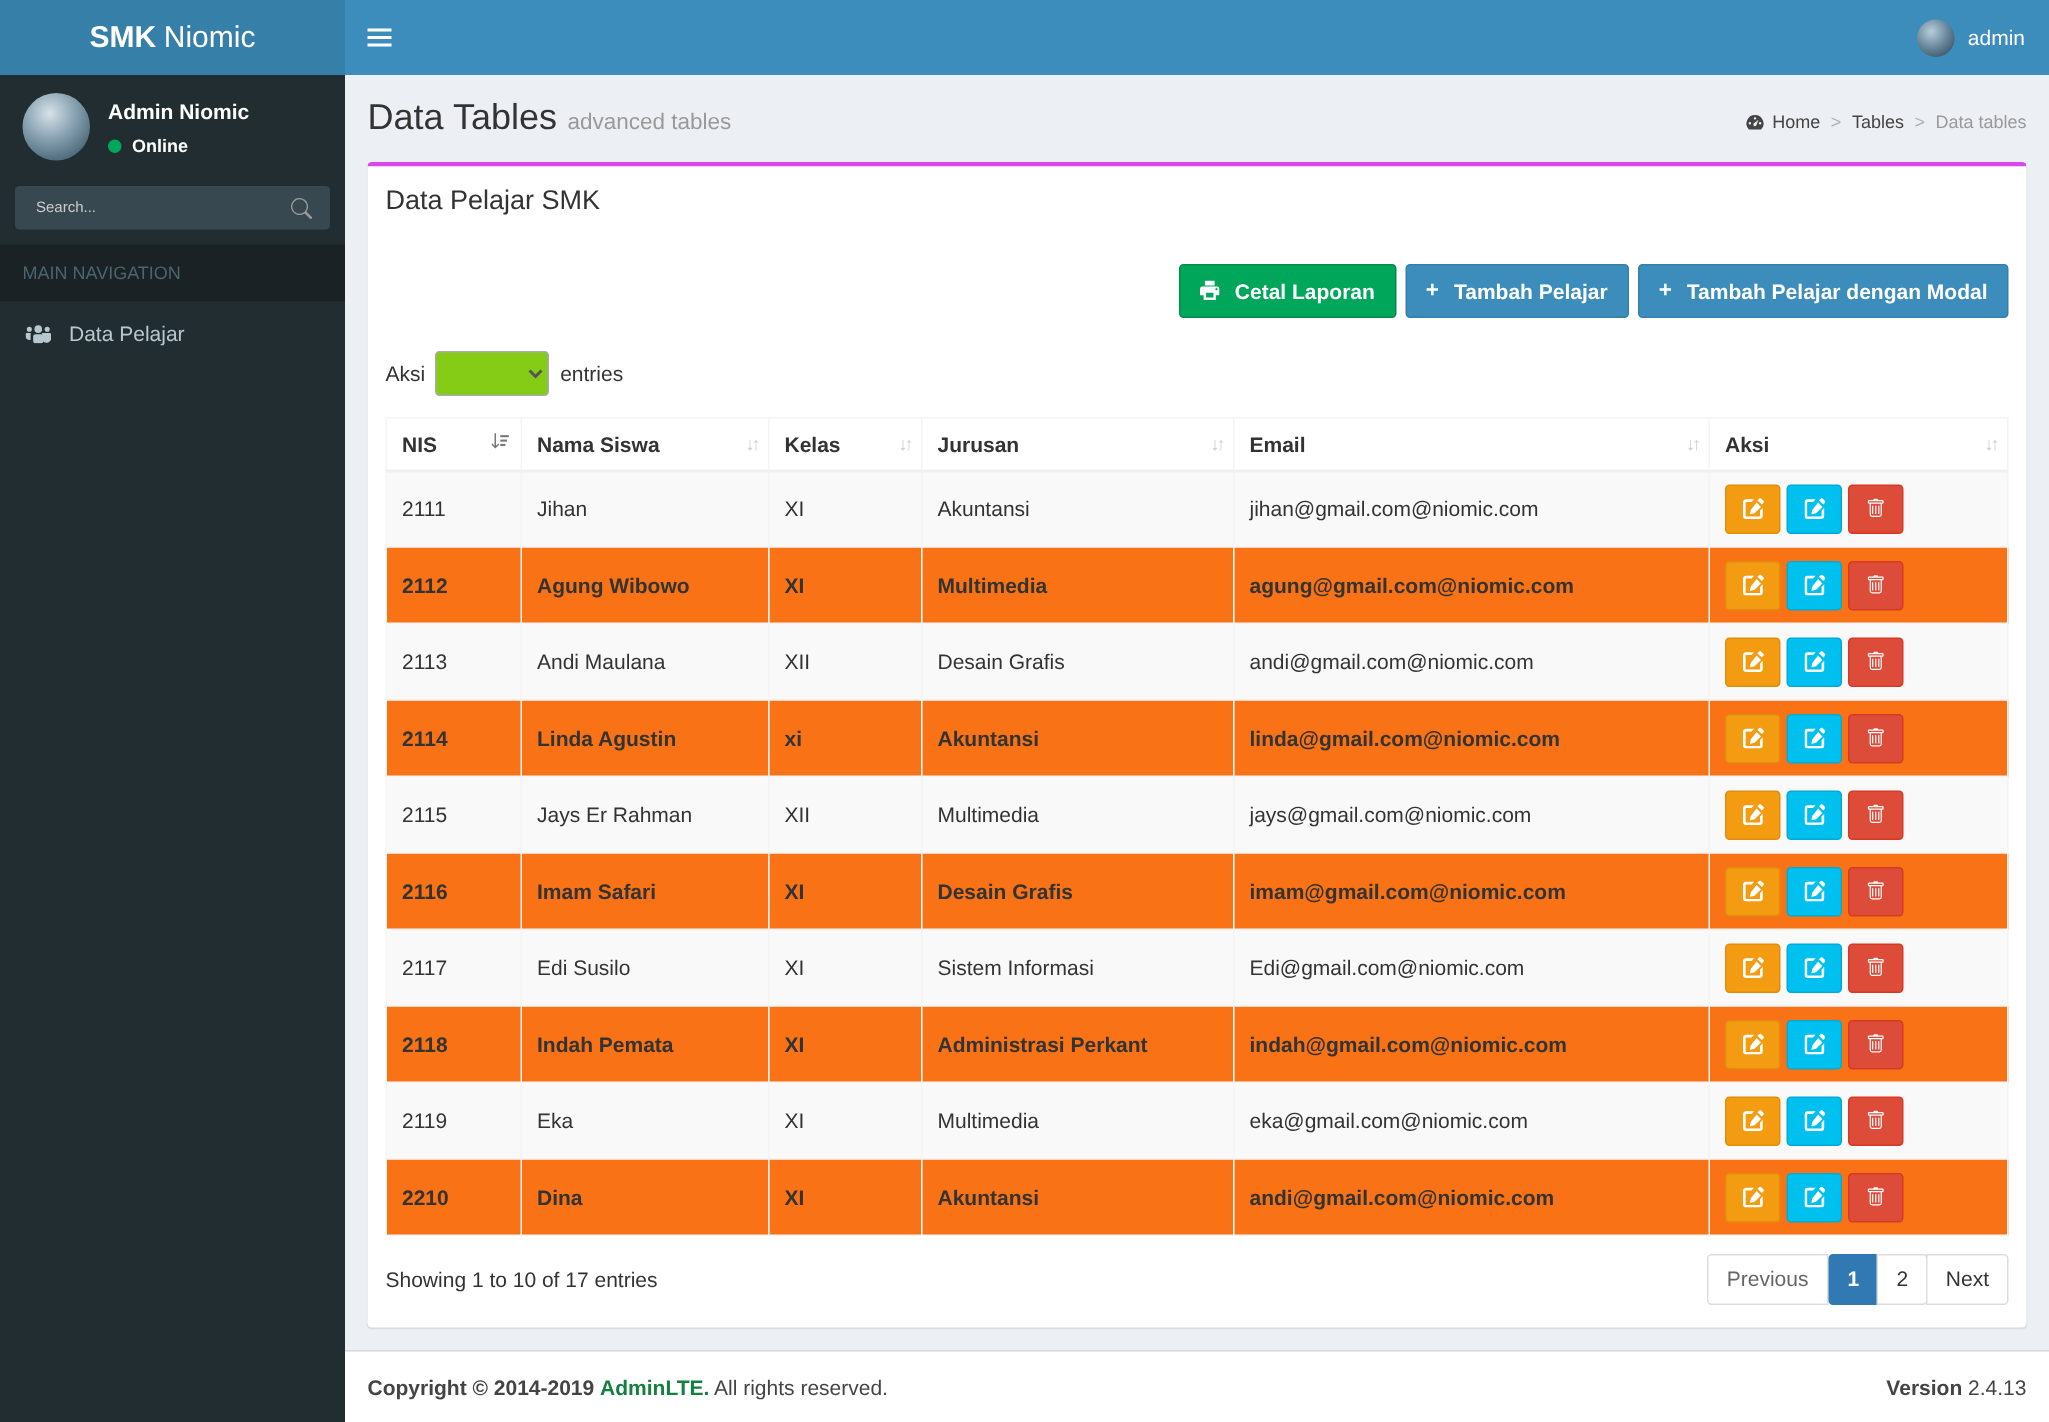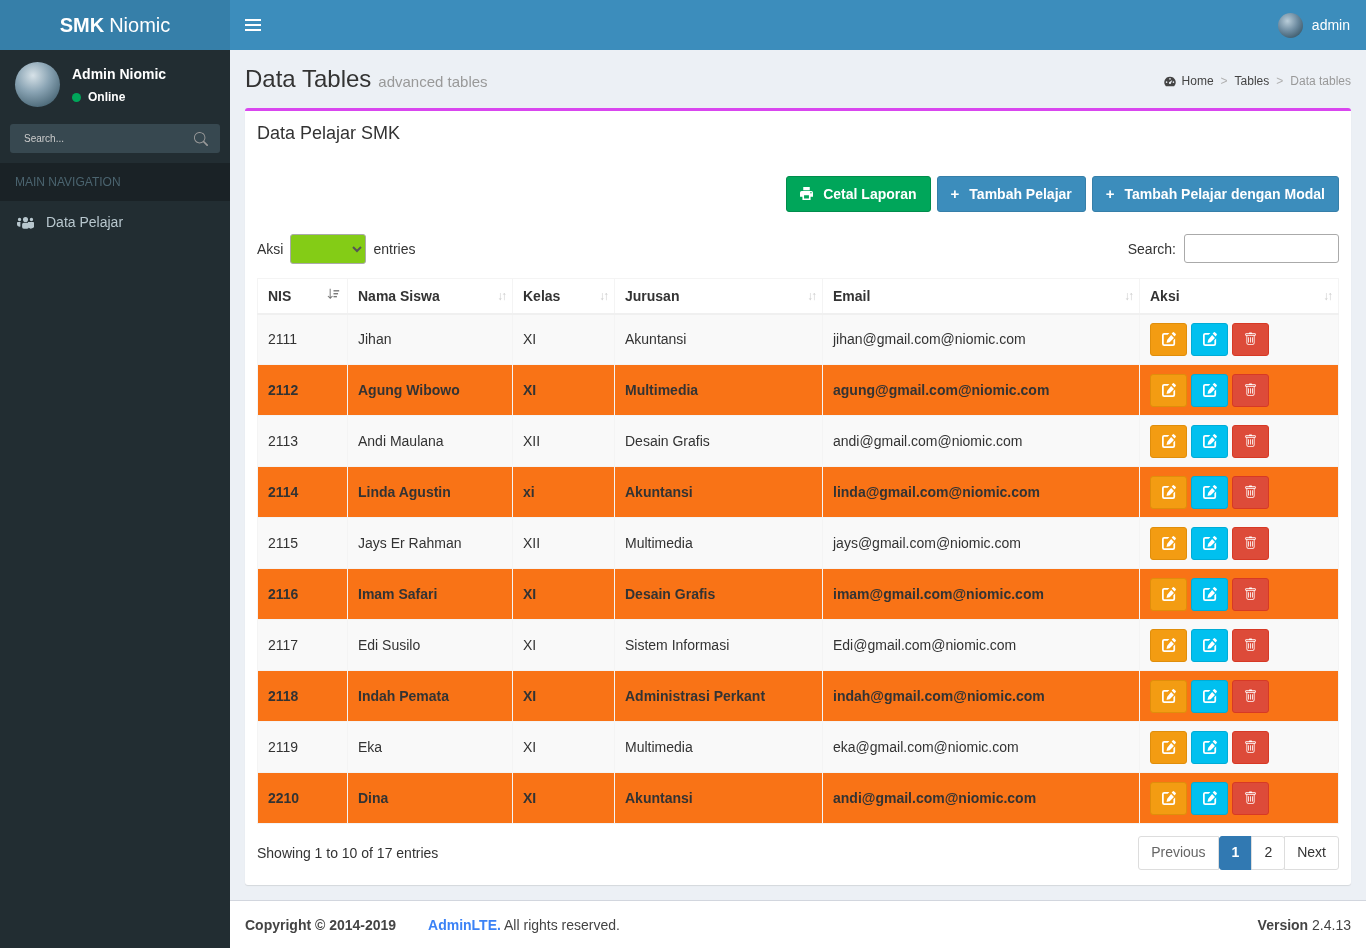--- a/index.html
+++ b/index.html
@@ -146,21 +146,21 @@
   .page-btn:last-child { border-radius: 0 3px 3px 0; }
   .page-btn.num { color: #333; }
   .page-btn.active { background: #3179b2; border-color: #3179b2; color: #fff; font-weight: 600; }
 
   
   .main-footer {
     margin-left: 230px; height: 48px; background: #fff; border-top: 1px solid #d2d6de;
     padding: 15px; display: flex; justify-content: space-between; align-items: center; color: #444;
   }
   .main-footer .left b { font-weight: 700; }
-  .main-footer .left a { color: #3b82f6; font-weight: 700; cursor: pointer; margin-left: 28px; }
+  .main-footer .left a { color: #15803d; font-weight: 700; cursor: pointer; }
   .main-footer .right b { font-weight: 700; }
 
   .svg-icon { display: inline-flex; vertical-align: middle; }
 </style>
 </head>
 <body>
 
 <header class="main-header">
   <a class="logo">
     <b>SMK</b>
@@ -264,24 +264,20 @@
         </div>
 
         <div class="dt-controls">
           <div class="dt-length">
             <span>Aksi</span>
             <select>
               <option>10</option>
             </select>
             <span>entries</span>
           </div>
-          <div class="dt-search">
-            <span>Search:</span>
-            <input type="text" value="" style="">
-          </div>
         </div>
 
         <table class="dataTable">
           <thead>
             <tr id="head-row">
                 <th style="width: 90px;"><span>NIS</span><span class="sort-icon sorted"><svg width="13" height="13" viewBox="0 0 16 16" fill="currentColor">
                       <path d="M4.5 1h-1.2v10.2L1.6 9.4l-.9.8L4 13.6l3.2-3.4-.8-.8-1.9 1.8V1z"></path>
                       <rect x="8" y="2.6" width="7" height="1.7"></rect>
                       <rect x="8" y="6.2" width="5.6" height="1.7"></rect>
                       <rect x="8" y="9.8" width="4.2" height="1.7"></rect>

